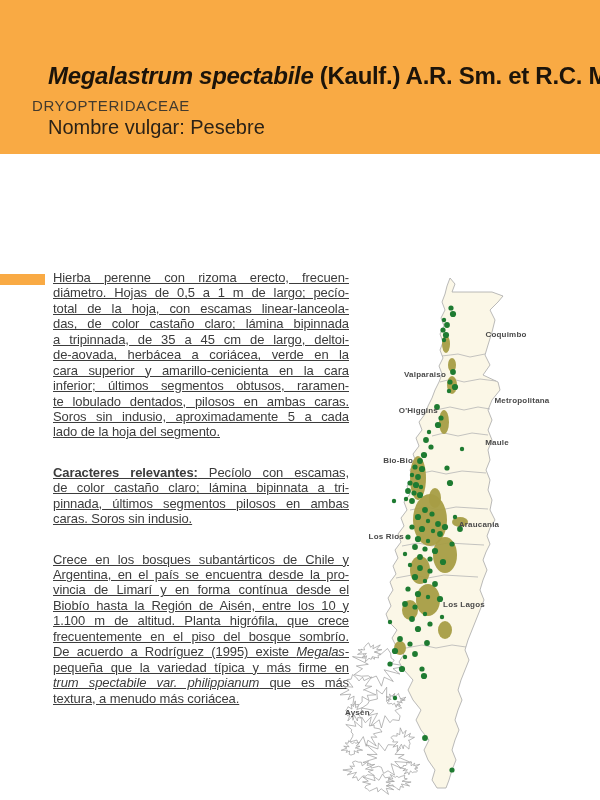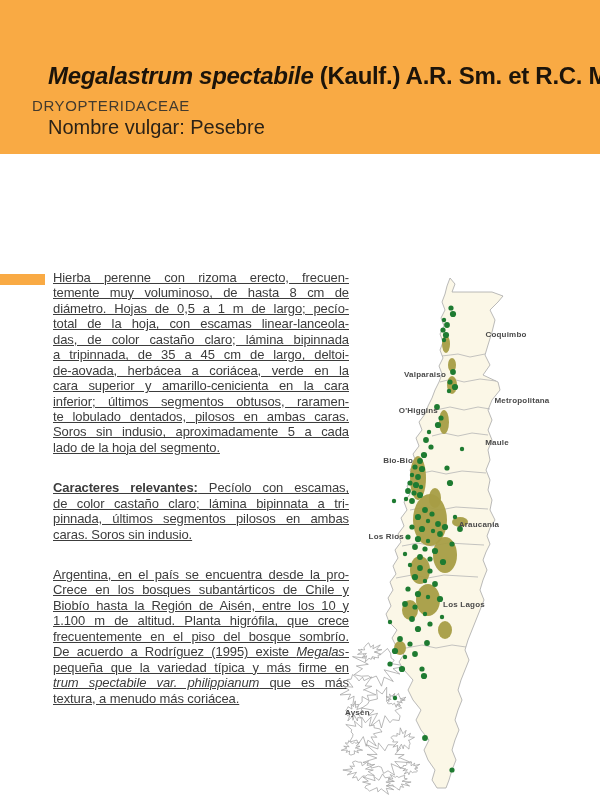--- a/index.html
+++ b/index.html
@@ -47,41 +47,41 @@
     <div class="species-title"><span class="sci">Megalastrum spectabile</span><span> (Kaulf.) A.R. Sm. et R.C. Moran</span></div>
     <div class="family-name">DRYOPTERIDACEAE</div>
     <div class="common-name">Nombre vulgar: Pesebre</div>
   </div>
 
   <div class="accent-tab"></div>
 
   <div class="text-col" id="text-col">
       <div class="para">
         <div class="line"><span>Hierba perenne con rizoma erecto, frecuen-</span></div>
-        <div class="line"><span>temente muy voluminoso, de hasta 8 cm de</span></div>
         <div class="line"><span>diámetro. Hojas de 0,5 a 1 m de largo; pecío-</span></div>
         <div class="line"><span>total de la hoja, con escamas linear-lanceola-</span></div>
         <div class="line"><span>das, de color castaño claro; lámina bipinnada</span></div>
         <div class="line"><span>a tripinnada, de 35 a 45 cm de largo, deltoi-</span></div>
         <div class="line"><span>de-aovada, herbácea a coriácea, verde en la</span></div>
         <div class="line"><span>cara superior y amarillo-cenicienta en la cara</span></div>
         <div class="line"><span>inferior; últimos segmentos obtusos, raramen-</span></div>
         <div class="line"><span>te lobulado dentados, pilosos en ambas caras.</span></div>
         <div class="line"><span>Soros sin indusio, aproximadamente 5 a cada</span></div>
         <div class="line last"><span>lado de la hoja del segmento.</span></div>
       </div>
       <div class="para">
         <div class="line"><span class="seg-b">Caracteres relevantes:</span><span> Pecíolo con escamas,</span></div>
         <div class="line"><span>de color castaño claro; lámina bipinnata a tri-</span></div>
         <div class="line"><span>pinnada, últimos segmentos pilosos en ambas</span></div>
         <div class="line last"><span>caras. Soros sin indusio.</span></div>
       </div>
       <div class="para">
+        <div class="line"><span>Crece en los bosques subantárticos de Chile y</span></div>
         <div class="line"><span>Argentina, en el país se encuentra desde la pro-</span></div>
-        <div class="line"><span>Crece en los bosques subantárticos de Chile y</span></div>
+        <div class="line"><span>vincia de Limarí y en forma contínua desde el</span></div>
         <div class="line"><span>Biobío hasta la Región de Aisén, entre los 10 y</span></div>
         <div class="line"><span>1.100 m de altitud. Planta higrófila, que crece</span></div>
         <div class="line"><span>frecuentemente en el piso del bosque sombrío.</span></div>
         <div class="line"><span>De acuerdo a Rodríguez (1995) existe </span><span class="seg-i">Megalas-</span></div>
         <div class="line"><span>pequeña que la variedad típica y más firme en</span></div>
         <div class="line"><span class="seg-i">trum spectabile var. philippianum</span><span> que es más</span></div>
         <div class="line last"><span>textura, a menudo más coriácea.</span></div>
       </div>
     </div>
 

